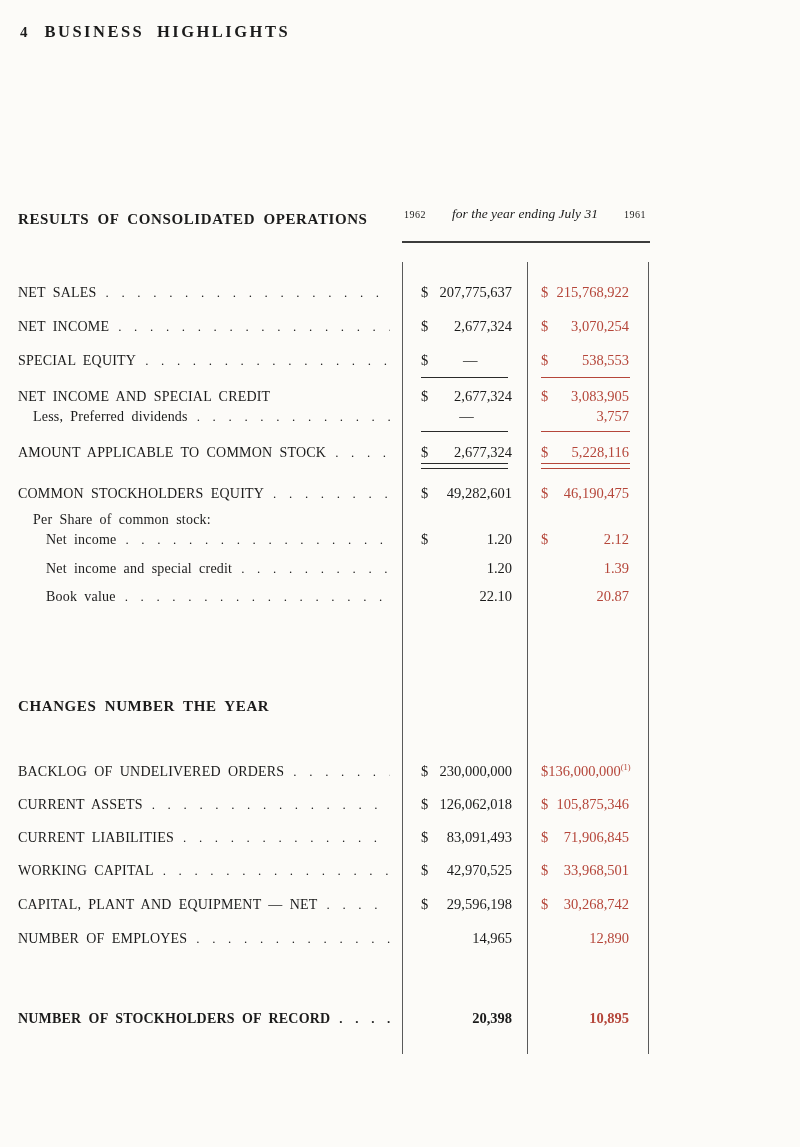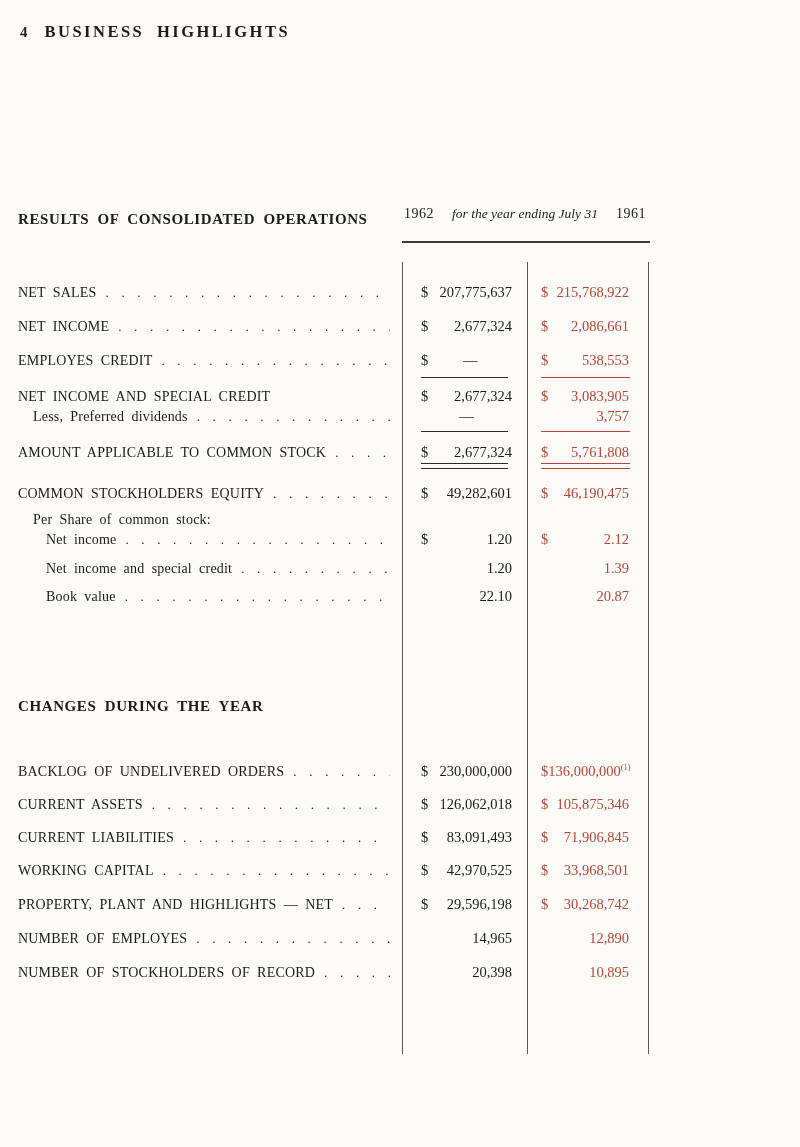--- a/index.html
+++ b/index.html
@@ -15,21 +15,21 @@
   
   .pagehead{position:absolute;top:22px;left:20px;display:flex;align-items:baseline;}
   .pnum{font-size:15px;font-weight:bold;margin-right:17px;}
   .ptitle{font-size:16.5px;font-weight:bold;letter-spacing:2.5px;word-spacing:6px;}
 
   
   .secheading{position:absolute;left:18px;font-size:15px;font-weight:bold;letter-spacing:0.6px;word-spacing:4px;}
 
   
   .yearhead{position:absolute;top:206px;left:404px;width:242px;display:flex;justify-content:space-between;align-items:baseline;}
-  .year{font-size:14px;letter-spacing:0.5px;}
+  .year{font-size:10px;letter-spacing:0.5px;}
   .yearmid{font-style:italic;font-size:13.5px;}
 
   
   .hline{position:absolute;background:#3c3c3c;height:2px;}
   .vline{position:absolute;background:#5a5a5a;width:1px;}
   .sub{position:absolute;height:1px;background:#2a2a2a;}
   .sub.red{background:#b5463a;}
 
   
   .row{position:absolute;left:18px;width:630px;height:20px;display:flex;align-items:baseline;}
@@ -94,27 +94,27 @@
     <div class="lbl">
         <span>NET INCOME</span>
         <span class="leader"></span>
       </div>
     <div class="cell c2">
         <span class="cur">$</span>
         <span class="num">2,677,324</span>
       </div>
     <div class="cell c3">
         <span class="cur">$</span>
-        <span class="num">2,086,661</span>
+        <span class="num">3,070,254</span>
       </div>
   </div>
 
   <div class="row" style="top:352px;">
     <div class="lbl">
-        <span>EMPLOYES CREDIT</span>
+        <span>SPECIAL EQUITY</span>
         <span class="leader"></span>
       </div>
     <div class="cell c2">
         <span class="cur">$</span>
         <span class="num ctr">—</span>
       </div>
     <div class="cell c3">
         <span class="cur">$</span>
         <span class="num">538,553</span>
       </div>
@@ -157,21 +157,21 @@
     <div class="lbl">
         <span>AMOUNT APPLICABLE TO COMMON STOCK</span>
         <span class="leader"></span>
       </div>
     <div class="cell c2">
         <span class="cur">$</span>
         <span class="num">2,677,324</span>
       </div>
     <div class="cell c3">
         <span class="cur">$</span>
-        <span class="num">5,761,808</span>
+        <span class="num">5,228,116</span>
       </div>
   </div>
   <div class="sub" style="top:463px;left:421px;width:87px;"></div>
   <div class="sub" style="top:468px;left:421px;width:87px;"></div>
   <div class="sub red" style="top:463px;left:541px;width:89px;"></div>
   <div class="sub red" style="top:468px;left:541px;width:89px;"></div>
 
   <div class="row" style="top:485px;">
     <div class="lbl">
         <span>COMMON STOCKHOLDERS EQUITY</span>
@@ -234,21 +234,21 @@
     <div class="cell c2">
         <span class="cur"></span>
         <span class="num">22.10</span>
       </div>
     <div class="cell c3">
         <span class="cur"></span>
         <span class="num">20.87</span>
       </div>
   </div>
 
-  <div class="secheading" style="top:698px;">CHANGES DURING THE YEAR</div>
+  <div class="secheading" style="top:698px;">CHANGES NUMBER THE YEAR</div>
 
   <div class="row" style="top:762px;">
     <div class="lbl">
         <span>BACKLOG OF UNDELIVERED ORDERS</span>
         <span class="leader"></span>
       </div>
     <div class="cell c2">
         <span class="cur">$</span>
         <span class="num">230,000,000</span>
       </div>
@@ -298,21 +298,21 @@
         <span class="num">42,970,525</span>
       </div>
     <div class="cell c3">
         <span class="cur">$</span>
         <span class="num">33,968,501</span>
       </div>
   </div>
 
   <div class="row" style="top:896px;">
     <div class="lbl">
-        <span>PROPERTY, PLANT AND HIGHLIGHTS — NET</span>
+        <span>CAPITAL, PLANT AND EQUIPMENT — NET</span>
         <span class="leader"></span>
       </div>
     <div class="cell c2">
         <span class="cur">$</span>
         <span class="num">29,596,198</span>
       </div>
     <div class="cell c3">
         <span class="cur">$</span>
         <span class="num">30,268,742</span>
       </div>
@@ -326,21 +326,21 @@
     <div class="cell c2">
         <span class="cur"></span>
         <span class="num">14,965</span>
       </div>
     <div class="cell c3">
         <span class="cur"></span>
         <span class="num">12,890</span>
       </div>
   </div>
 
-  <div class="row" style="top:964px;">
+  <div class="row" style="top:1010px;font-weight:bold;">
     <div class="lbl">
         <span>NUMBER OF STOCKHOLDERS OF RECORD</span>
         <span class="leader"></span>
       </div>
     <div class="cell c2">
         <span class="cur"></span>
         <span class="num">20,398</span>
       </div>
     <div class="cell c3">
         <span class="cur"></span>

